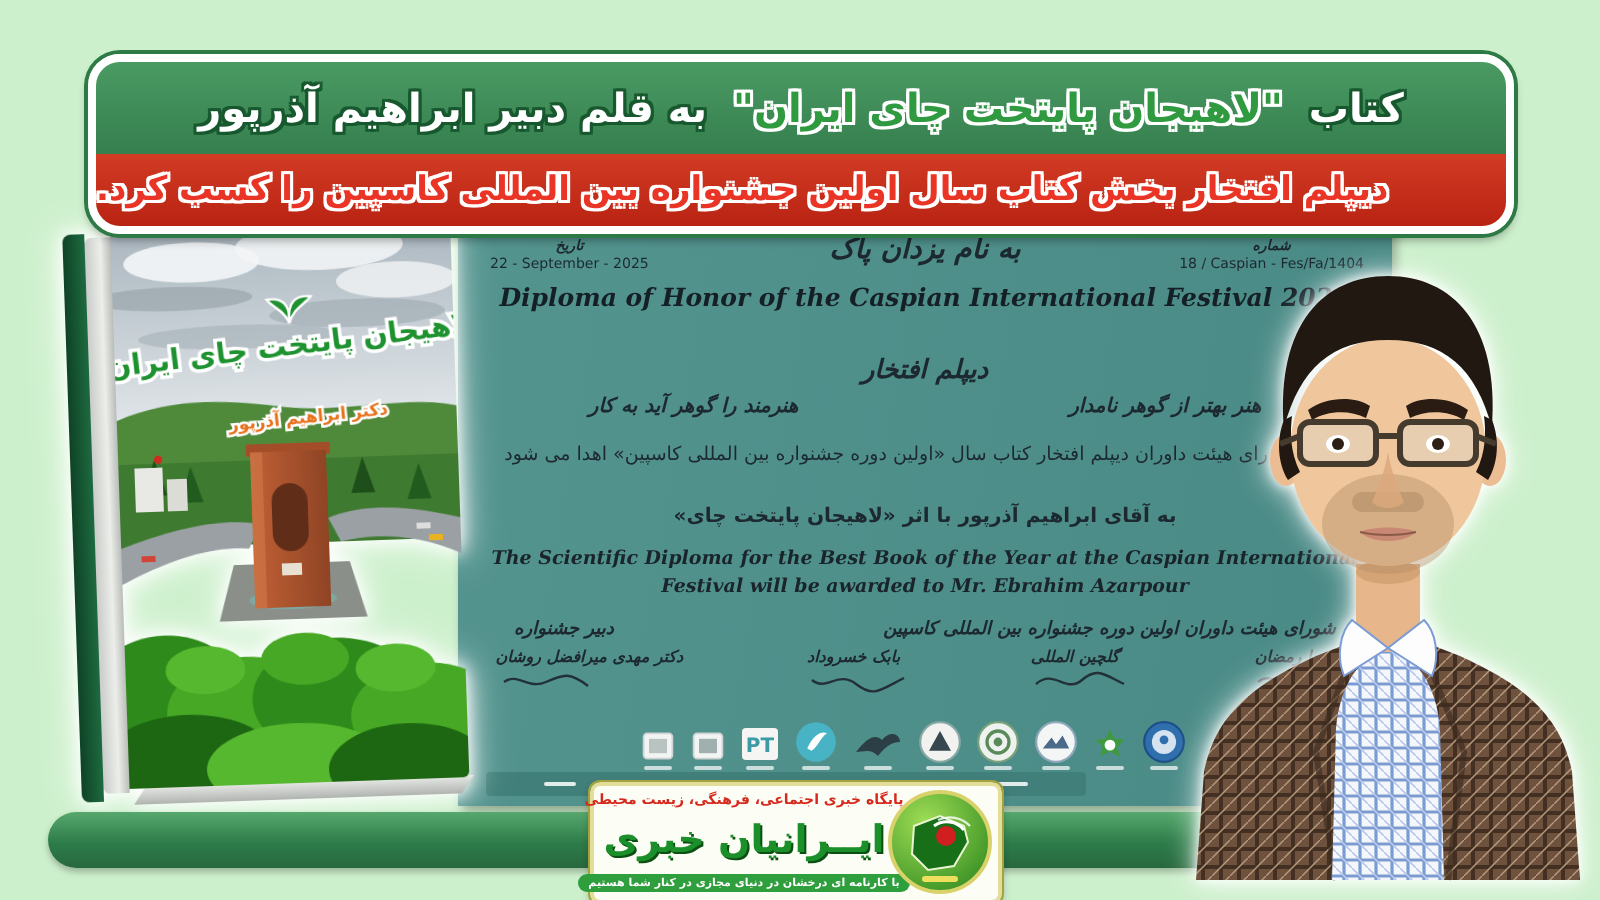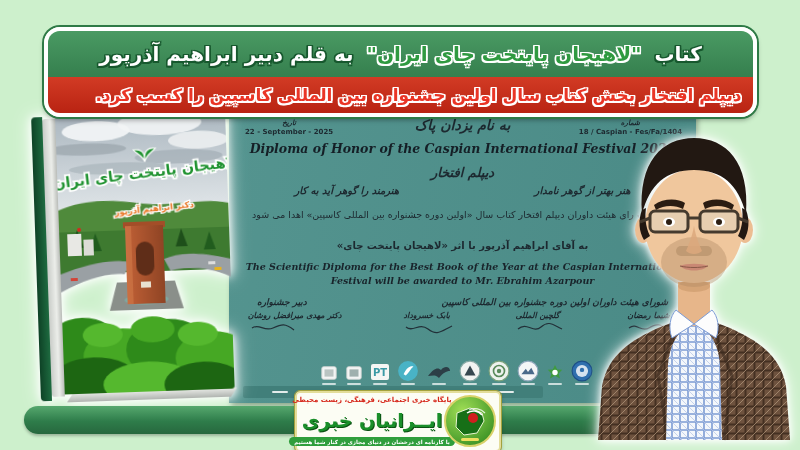--- a/index.html
+++ b/index.html
@@ -4,21 +4,21 @@
 <style>
   html,body{margin:0;padding:0;}
   .canvas{position:relative;width:800px;height:450px;background:#cdf0cc;overflow:hidden;
           font-family:"DejaVu Sans",sans-serif;}
 
   
   .top-banner{position:absolute;left:44px;top:27px;width:705px;height:82px;border:4px solid #fff;
               border-radius:16px;box-shadow:0 0 0 2px #2e7a46,0 3px 5px rgba(0,0,0,.35);
               overflow:hidden;display:flex;flex-direction:column;z-index:5;}
   .tb-green{flex:1.25;background:linear-gradient(#4a9a63,#357f4e);display:flex;align-items:center;justify-content:center;}
-  .tb-red{flex:1;background:linear-gradient(#d23b24,#b92312);display:flex;align-items:center;justify-content:center;padding-left:36px;}
+  .tb-red{flex:1;background:linear-gradient(#d23b24,#b92312);display:flex;align-items:center;}
   .tb-line1{direction:rtl;font-size:20px;font-weight:bold;white-space:nowrap;}
   .tb-line1 span{margin:0 3px;}
   .seg-white{color:#ffffff;
     text-shadow:-1.5px -1.5px 0 #17582e,1.5px -1.5px 0 #17582e,-1.5px 1.5px 0 #17582e,
                  1.5px 1.5px 0 #17582e,0 -1.5px 0 #17582e,0 1.5px 0 #17582e,
                 -1.5px 0 0 #17582e,1.5px 0 0 #17582e;}
   .seg-green{color:#2f9a40;
     text-shadow:-1.5px -1.5px 0 #fff,1.5px -1.5px 0 #fff,-1.5px 1.5px 0 #fff,
                  1.5px 1.5px 0 #fff,0 -1.5px 0 #fff,0 1.5px 0 #fff,-1.5px 0 0 #fff,1.5px 0 0 #fff;}
   .tb-line2{direction:rtl;font-size:17px;font-weight:bold;white-space:nowrap;color:#ea3526;
@@ -37,26 +37,26 @@
          background:linear-gradient(#e8eae6,#b0b4b0);transform:skewX(-35deg);transform-origin:left bottom;}
   .cover{position:absolute;left:24px;top:0;right:0;bottom:8px;overflow:hidden;border-radius:0 3px 3px 0;}
   .cover svg{width:100%;height:100%;display:block;}
 
   
   .cert{position:absolute;left:229px;top:110px;width:467px;height:293px;
         background:linear-gradient(100deg,#54948f,#4a8a86);z-index:1;
         box-shadow:2px 3px 5px rgba(0,0,0,.3);color:#1d2930;text-align:center;}
   .corner{position:absolute;top:9px;font-size:7px;line-height:1.35;}
   .corner .lbl{font-style:italic;font-weight:bold;}
-  .corner .val{font-weight:bold;direction:ltr;}
+  .corner .val{font-weight:normal;direction:ltr;}
   .c-date{left:16px;} .c-no{right:14px;}
   .bismillah{padding-top:7px;font-size:14px;font-weight:bold;font-style:italic;}
   .etitle{margin-top:8px;font-family:"DejaVu Serif",serif;font-weight:bold;font-style:italic;
           font-size:12.5px;color:#151f26;}
-  .dtitle{margin-top:9px;font-size:13px;font-weight:bold;font-style:italic;}
+  .dtitle{margin-top:22px;font-size:13px;font-weight:bold;font-style:italic;}
   .verse{margin:5px auto 0;width:72%;display:flex;direction:rtl;justify-content:space-between;
          font-size:10px;font-style:italic;font-weight:bold;}
   .body1{margin-top:13px;font-size:9.5px;direction:rtl;}
   .body2{margin-top:20px;font-size:10px;direction:rtl;font-weight:bold;}
   .ebody{margin-top:9px;font-family:"DejaVu Serif",serif;font-weight:bold;font-style:italic;
          font-size:9.5px;line-height:1.5;color:#19242b;}
   .roles{margin:8px auto 0;width:88%;display:flex;direction:rtl;justify-content:space-between;
          font-size:9px;font-weight:bold;font-style:italic;}
   .sigs{margin:4px auto 0;width:92%;display:flex;direction:rtl;justify-content:space-between;}
   .sig{display:flex;flex-direction:column;align-items:flex-end;}

